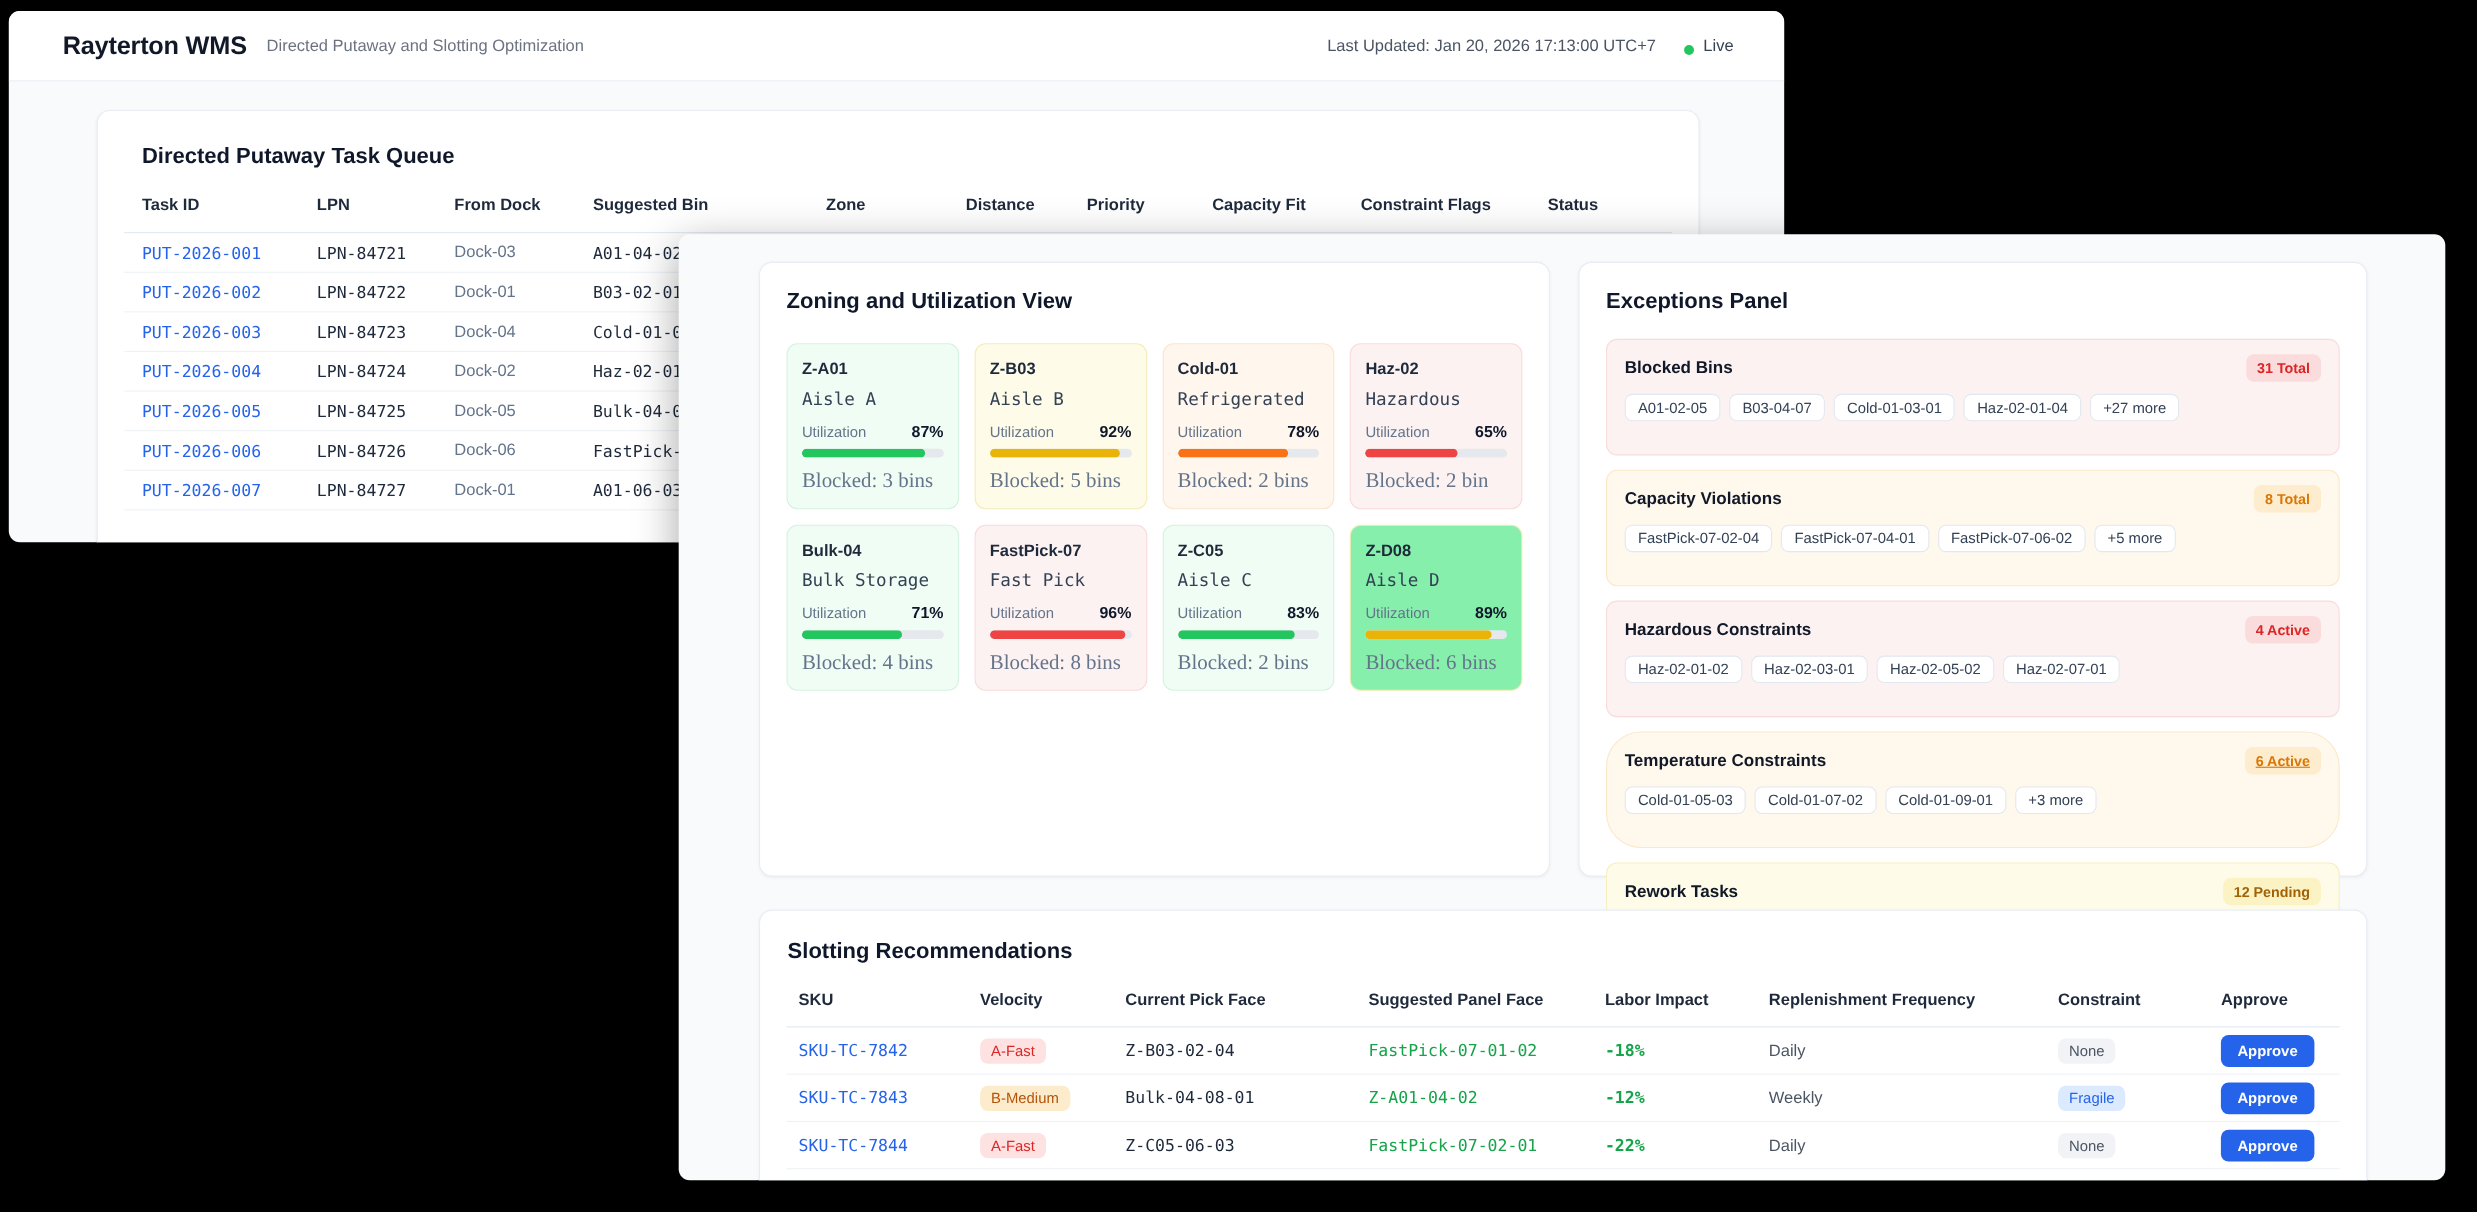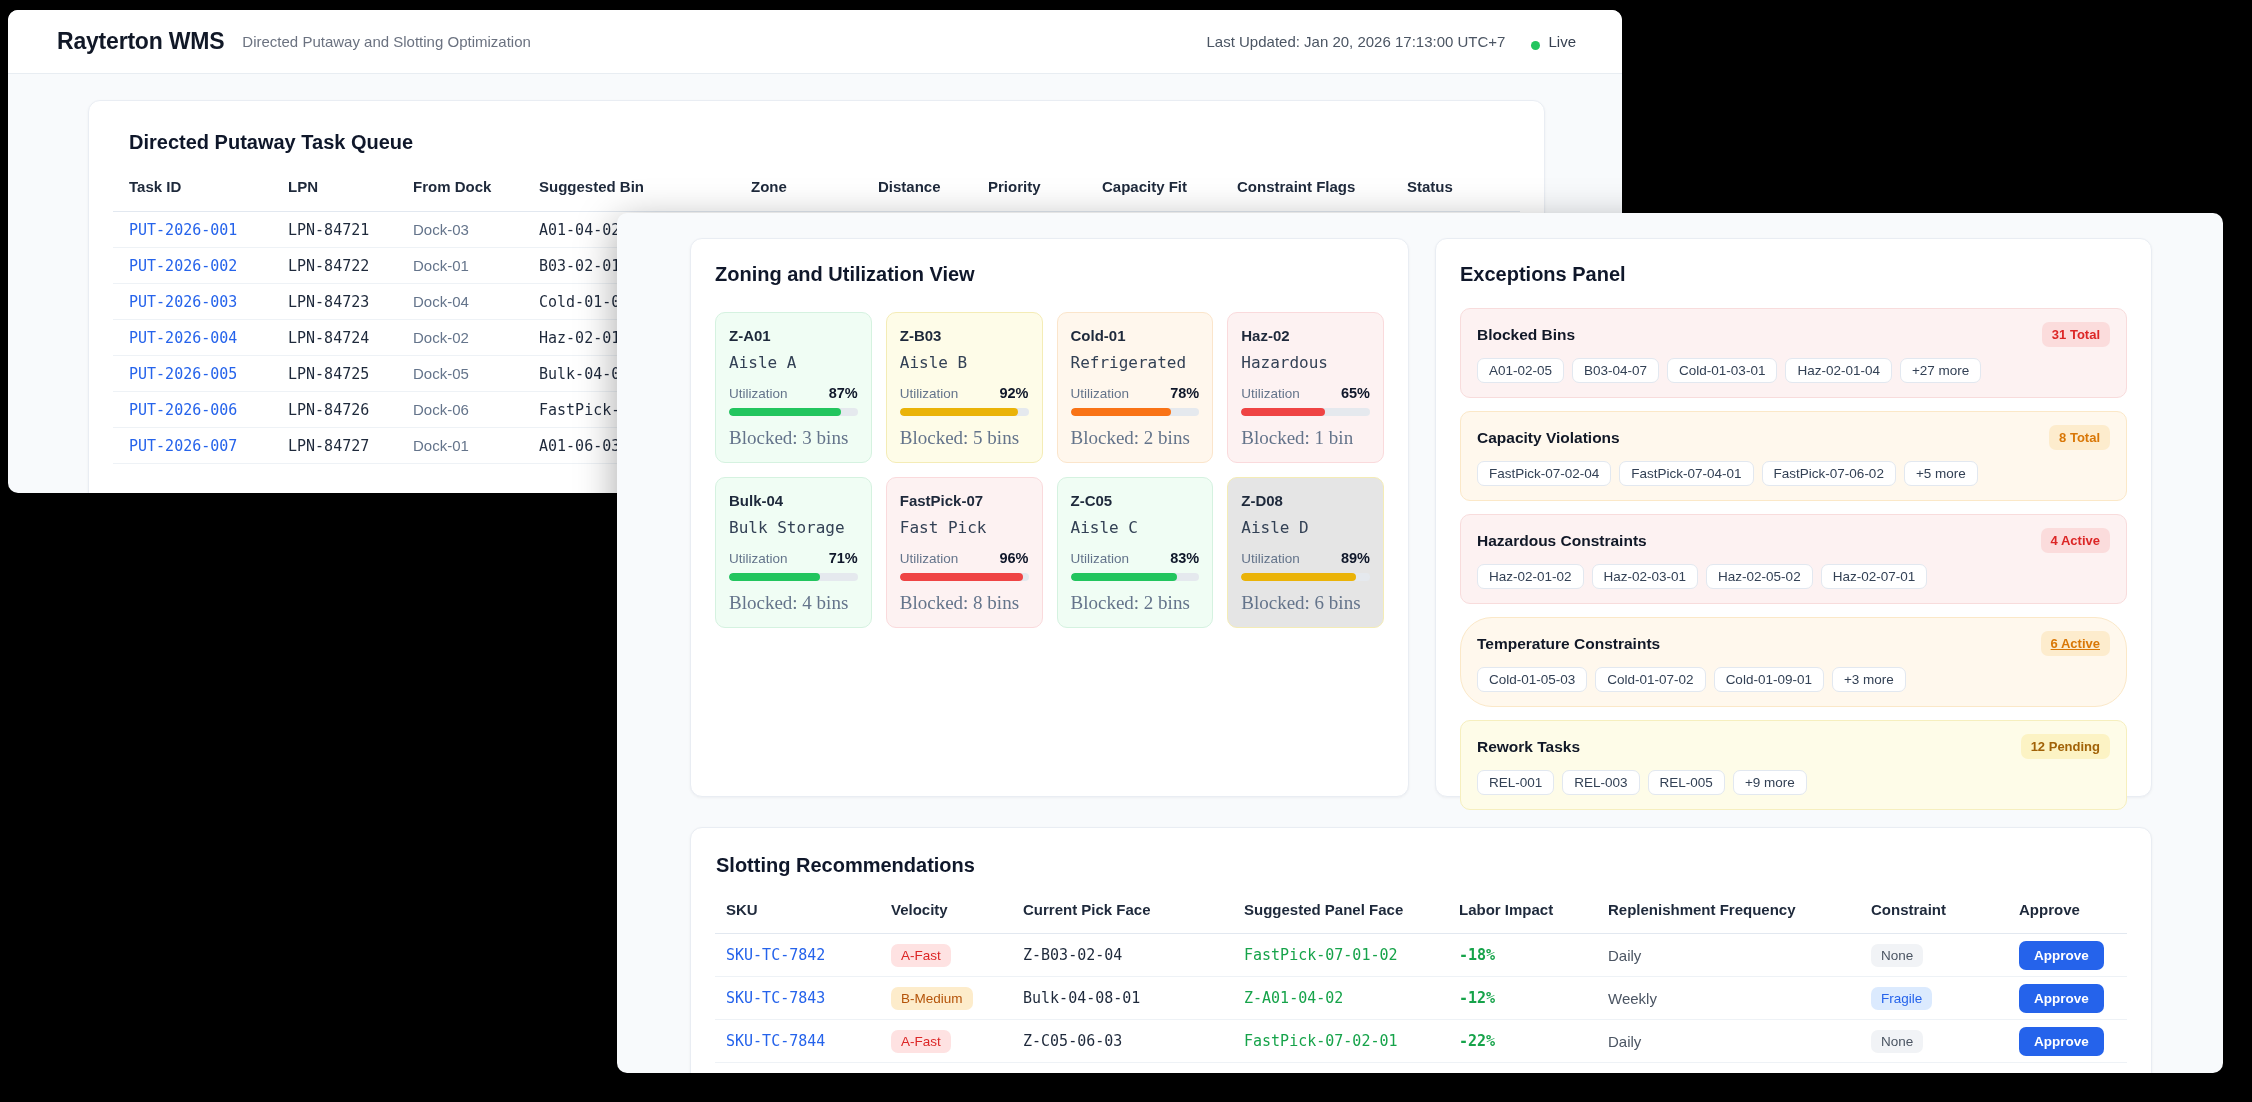--- a/index.html
+++ b/index.html
@@ -49,21 +49,21 @@
   .zone-name { font-size:16px; color:#334155; margin-bottom:13px; white-space:nowrap; }
   .util-row { display:flex; justify-content:space-between; align-items:baseline;
               font-size:13.5px; color:#64748b; margin-bottom:7px; }
   .util-pct { font-weight:bold; color:#0f172a; font-size:14.5px; }
   .bar { height:8px; background:#e5e9ee; border-radius:4px; overflow:hidden; margin-bottom:11px; }
   .bar-fill { height:100%; border-radius:4px; }
   .zone-blocked { font-size:19px; color:#64748b;font-family:Liberation Serif, serif; }
 
   #exceptions-card { left:818px; top:25px; width:717px; height:559px; }
   #exceptions-card .card-title { margin-bottom:22px; }
-  .exc-section { border:1px solid; border-radius:10px; padding:13px 16px 14px; margin-bottom:13px; }
+  .exc-section { border:1px solid; border-radius:10px; padding:13px 16px 30px; margin-bottom:13px; }
   .exc-head { display:flex; justify-content:space-between; align-items:center; margin-bottom:11px; }
   .exc-title { font-size:15.5px; font-weight:bold; color:#111827; }
   .exc-badge { font-size:13px; font-weight:bold; padding:5px 10px; border-radius:7px; }
   .chips { display:flex; gap:8px; flex-wrap:wrap; }
   .chip { background:#fff; border:1px solid #e2e8f0; border-radius:7px;
           padding:4px 11px; font-size:13.5px; color:#334155; white-space:nowrap; }
 
   #slotting-card { left:73px; top:614px; width:1462px; height:300px; }
   #slotting-card .card-title { margin:2px 0 24px 1px; }
   .sl-row { display:grid; align-items:center;
@@ -244,21 +244,21 @@
         <div class="zone-tile" style="background: rgb(253, 242, 242); border-color: rgb(250, 218, 220);">
           <div class="zone-code">Haz-02</div>
           <div class="zone-name mono">Hazardous</div>
           <div class="util-row">
             <span>Utilization</span>
             <span class="util-pct">65%</span>
           </div>
           <div class="bar">
             <div class="bar-fill" style="width: 65%; background: rgb(239, 68, 68);"></div>
           </div>
-          <div class="zone-blocked">Blocked: 1 bin</div>
+          <div class="zone-blocked">Blocked: 2 bin</div>
         </div>
         <div class="zone-tile" style="background: rgb(240, 253, 244); border-color: rgb(213, 242, 224);">
           <div class="zone-code">Bulk-04</div>
           <div class="zone-name mono">Bulk Storage</div>
           <div class="util-row">
             <span>Utilization</span>
             <span class="util-pct">71%</span>
           </div>
           <div class="bar">
             <div class="bar-fill" style="width: 71%; background: rgb(34, 197, 94);"></div>
@@ -282,21 +282,21 @@
           <div class="zone-name mono">Aisle C</div>
           <div class="util-row">
             <span>Utilization</span>
             <span class="util-pct">83%</span>
           </div>
           <div class="bar">
             <div class="bar-fill" style="width: 83%; background: rgb(34, 197, 94);"></div>
           </div>
           <div class="zone-blocked">Blocked: 2 bins</div>
         </div>
-        <div class="zone-tile" style="background: #e5e5e5; border-color: rgb(244, 236, 182);">
+        <div class="zone-tile" style="background: #86efac; border-color: rgb(244, 236, 182);">
           <div class="zone-code">Z-D08</div>
           <div class="zone-name mono">Aisle D</div>
           <div class="util-row">
             <span>Utilization</span>
             <span class="util-pct">89%</span>
           </div>
           <div class="bar">
             <div class="bar-fill" style="width: 89%; background: rgb(234, 179, 8);"></div>
           </div>
           <div class="zone-blocked">Blocked: 6 bins</div>

